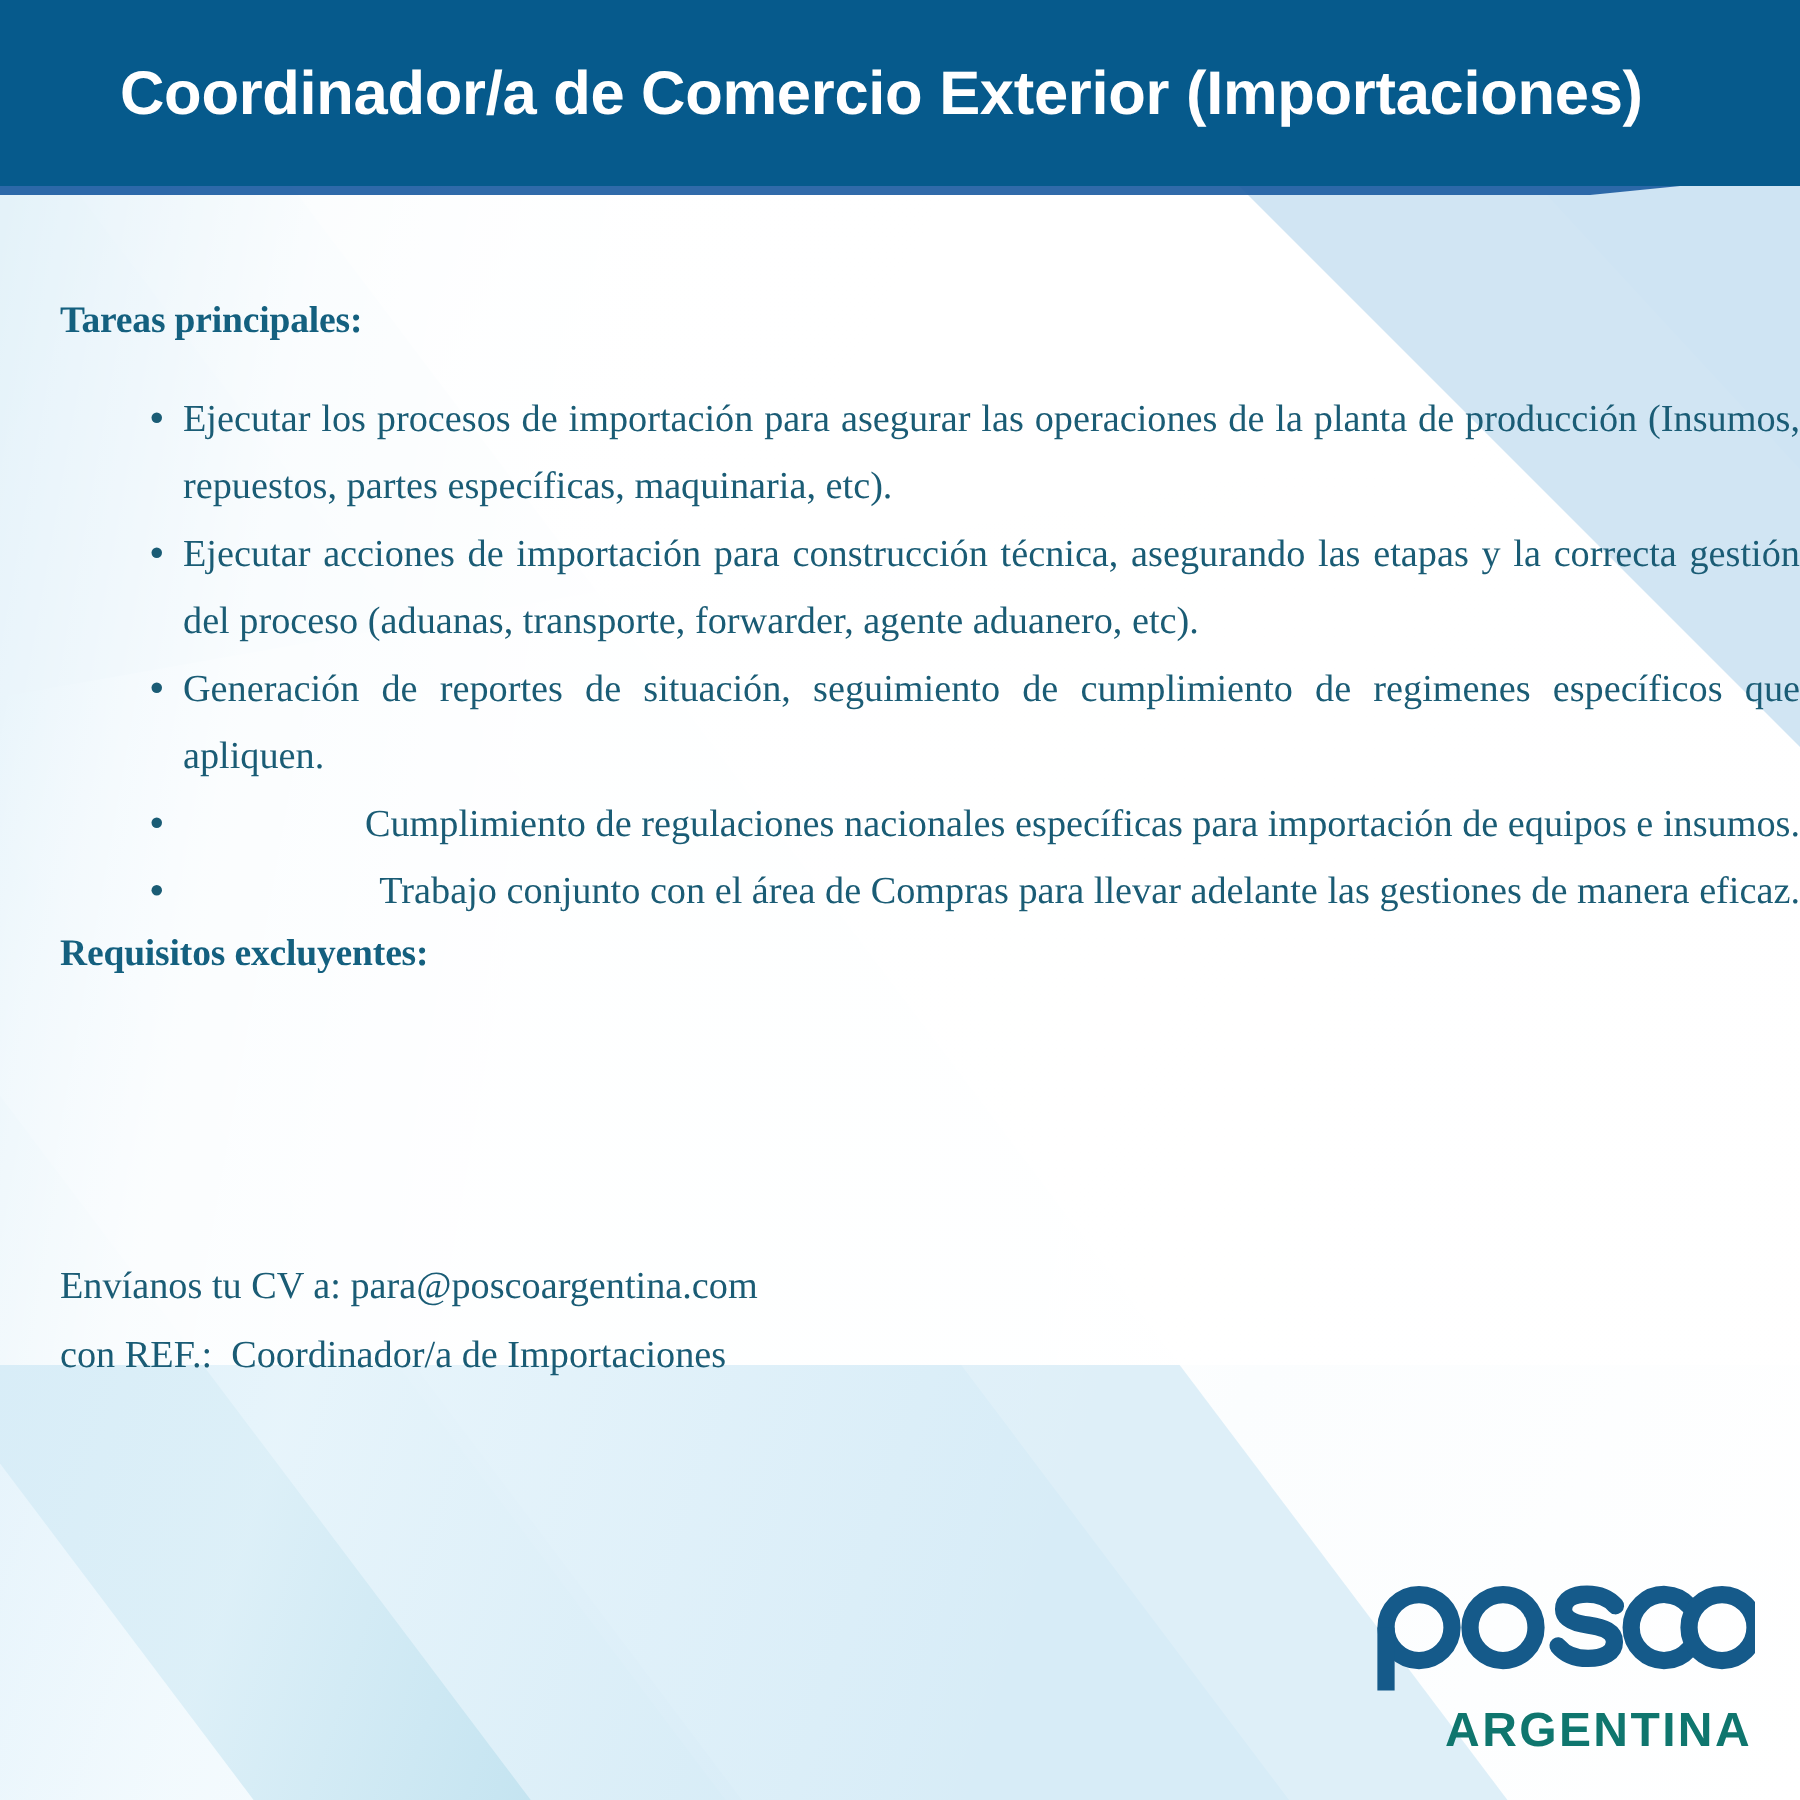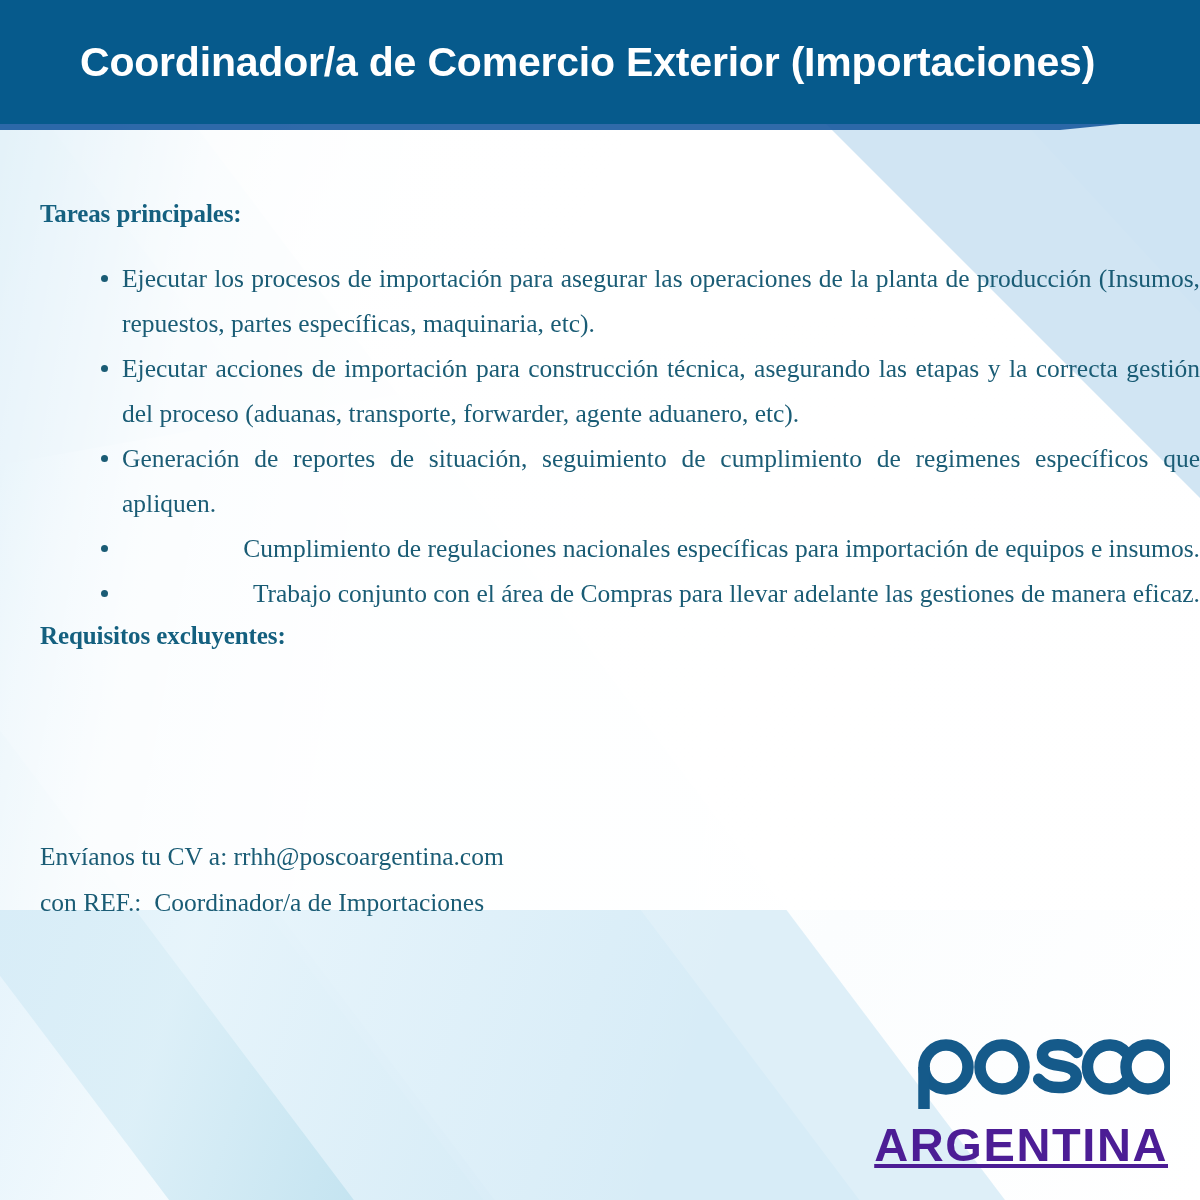--- a/index.html
+++ b/index.html
@@ -233,28 +233,27 @@
     bottom: 28px;
     z-index: 5;
     text-align: right;
   }
   .logo-mark {
     display: block;
     line-height: 0;
   }
   .logo-sub {
     display: block;
-    color: #4c1d95;
-    font-size: 47px;
+    color: #0f766e;
+    font-size: 32px;
     font-weight: bold;
     letter-spacing: 1.6px;
     margin-top: 2px;
     margin-right: 2px;
     font-family: "Liberation Sans", sans-serif;
-    text-decoration: underline;
   }
 </style>
 </head>
 <body>
 
 <div id="page">
 
   <div class="bg-layer">
     <div class="bg-base"></div>
     <div class="band band-c"></div>
@@ -280,21 +279,21 @@
       <li>Ejecutar acciones de importación para construcción técnica, asegurando las etapas y la correcta gestión del proceso (aduanas, transporte, forwarder, agente aduanero, etc).</li>
       <li>Generación de reportes de situación, seguimiento de cumplimiento de regimenes específicos que apliquen.</li>
       <li class="nojustify">Cumplimiento de regulaciones nacionales específicas para importación de equipos e insumos.</li>
       <li class="nojustify">Trabajo conjunto con el área de Compras para llevar adelante las gestiones de manera eficaz.</li>
     </ul>
 
     <div id="heading-requisitos" class="section-heading">Requisitos excluyentes:</div>
 
 
     <div class="contact-block">
-      <div class="contact-line">Envíanos tu CV a: rrhh@poscoargentina.com</div>
+      <div class="contact-line">Envíanos tu CV a: para@poscoargentina.com</div>
       <div class="contact-line">con REF.:  Coordinador/a de Importaciones</div>
     </div>
   </div>
 
   <div class="logo">
     <span class="logo-mark">
       <svg width="260" height="78" viewBox="0 0 260 78" xmlns="http://www.w3.org/2000/svg" aria-hidden="true">
         <g fill="none" stroke="#155a8a" stroke-width="11.5" stroke-linecap="round">
 
           <circle cx="36" cy="30" r="22"></circle>

